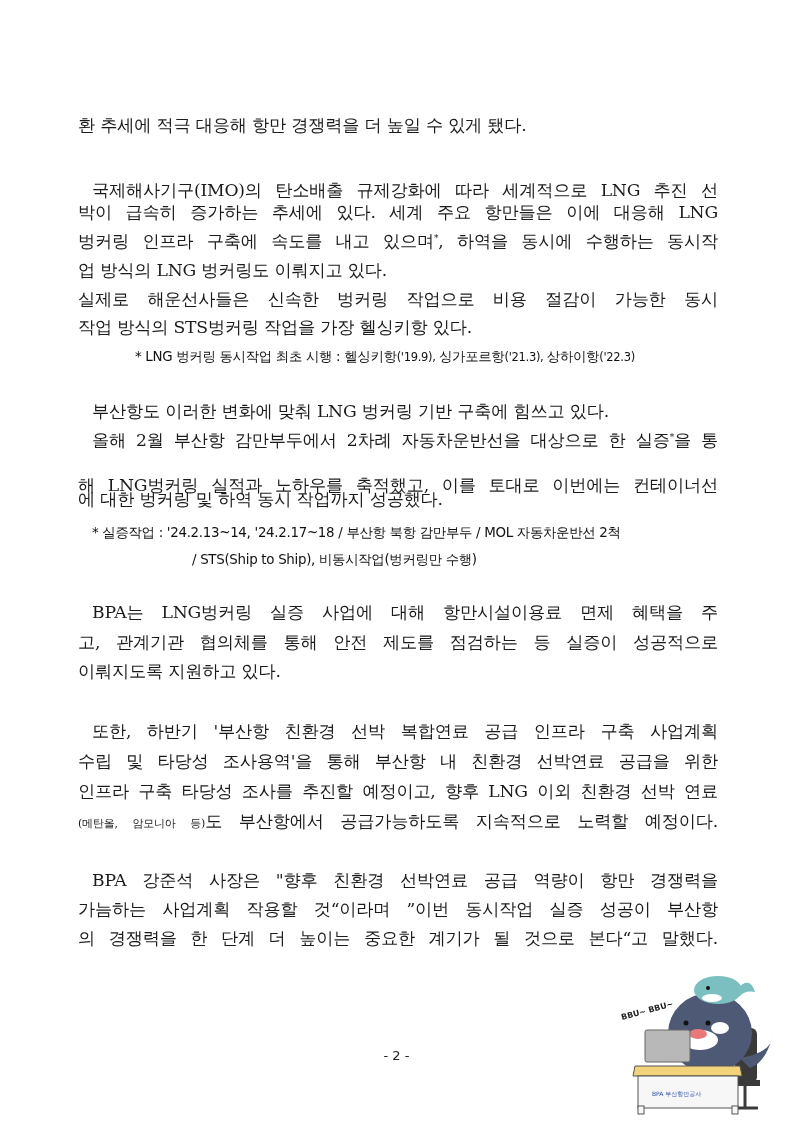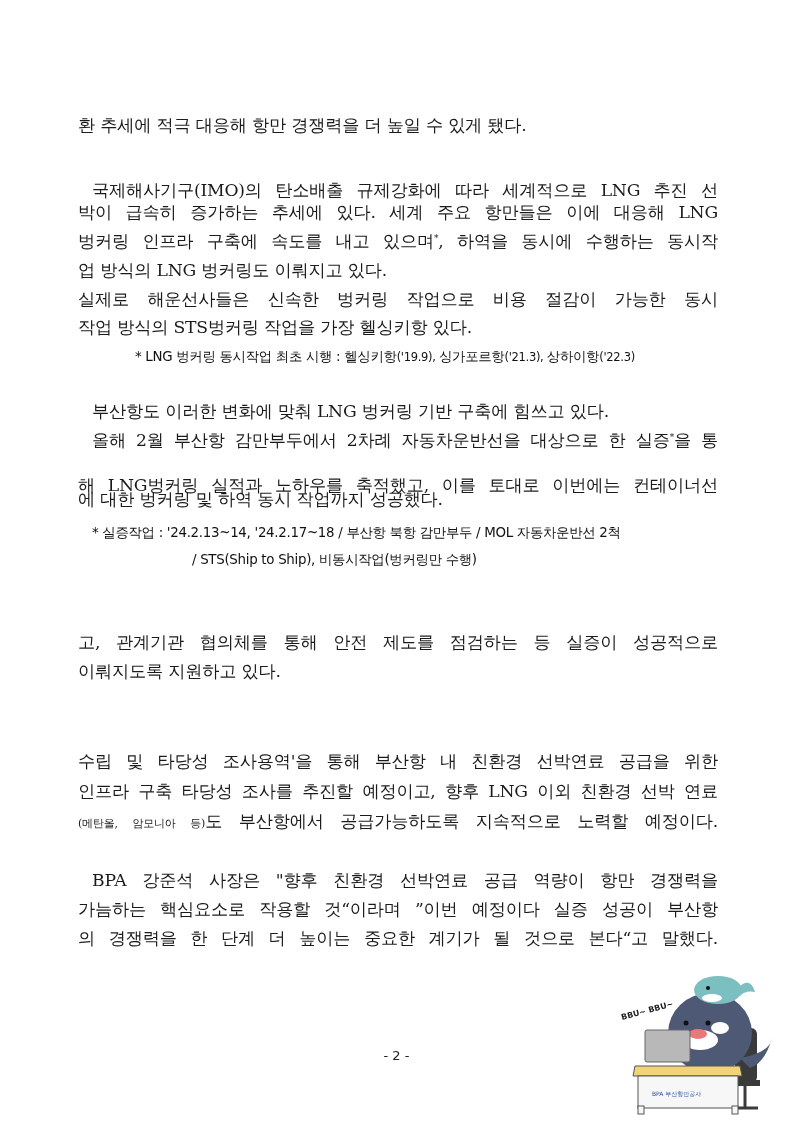--- a/index.html
+++ b/index.html
@@ -44,29 +44,31 @@
   <div class="note" style="left:92px; top:347px;margin-left:43px;"><span>* LNG 벙커링 동시작업 최초 시행 : </span><span>헬싱키항</span><span class="small">('19.9), </span><span>싱가포르항</span><span class="small">('21.3), </span><span>상하이항</span><span class="small">('22.3)</span></div>
 
   <div class="line indent last" style="top:400px;">부산항도 이러한 변화에 맞춰 LNG 벙커링 기반 구축에 힘쓰고 있다.</div>
   <div class="line indent" style="top:429px;"><span>올해 2월 부산항 감만부두에서 2차례 자동차운반선을 대상으로 한 실증</span><sup class="fn">*</sup><span>을 통</span></div>
   <div class="line" style="top:459px;margin-top:15px;">해 LNG벙커링 실적과 노하우를 축적했고, 이를 토대로 이번에는 컨테이너선</div>
   <div class="line last" style="top:488px;">에 대한 벙커링 및 하역 동시 작업까지 성공했다.</div>
 
   <div class="note" style="left:92px; top:523px;text-align:center;">* 실증작업 : '24.2.13~14, '24.2.17~18 / 부산항 북항 감만부두 / MOL 자동차운반선 2척</div>
   <div class="note" style="left:192px; top:550px;">/ STS(Ship to Ship), 비동시작업(벙커링만 수행)</div>
 
+  <div class="line indent" style="top:601px;">BPA는 LNG벙커링 실증 사업에 대해 항만시설이용료 면제 혜택을 주</div>
   <div class="line" style="top:631px;">고, 관계기관 협의체를 통해 안전 제도를 점검하는 등 실증이 성공적으로</div>
   <div class="line last" style="top:660px;">이뤄지도록 지원하고 있다.</div>
 
+  <div class="line indent" style="top:720px;">또한, 하반기 '부산항 친환경 선박 복합연료 공급 인프라 구축 사업계획</div>
   <div class="line" style="top:750px;">수립 및 타당성 조사용역'을 통해 부산항 내 친환경 선박연료 공급을 위한</div>
   <div class="line" style="top:780px;">인프라 구축 타당성 조사를 추진할 예정이고, 향후 LNG 이외 친환경 선박 연료</div>
   <div class="line" style="top:810px;"><span class="small" style="font-size:11px;">(메탄올, 암모니아 등)</span><span>도 부산항에서 공급가능하도록 지속적으로 노력할 예정이다.</span></div>
 
   <div class="line indent" style="top:869px;">BPA 강준석 사장은 "향후 친환경 선박연료 공급 역량이 항만 경쟁력을</div>
-  <div class="line" style="top:898px;">가늠하는 핵심요소로 작용할 것“이라며 ”이번 예정이다 실증 성공이 부산항</div>
+  <div class="line" style="top:898px;">가늠하는 사업계획 작용할 것“이라며 ”이번 동시작업 실증 성공이 부산항</div>
   <div class="line" style="top:927px;">의 경쟁력을 한 단계 더 높이는 중요한 계기가 될 것으로 본다“고 말했다.</div>
 
   <div class="pagenum">- 2 -</div>
 
   <svg class="mascot" viewBox="0 0 190 150" xmlns="http://www.w3.org/2000/svg">
 
     <rect x="135" y="60" width="22" height="55" rx="6" fill="#3a3a3a"></rect>
     <rect x="130" y="112" width="30" height="6" fill="#3a3a3a"></rect>
     <line x1="145" y1="118" x2="145" y2="140" stroke="#3a3a3a" stroke-width="3"></line>
     <line x1="132" y1="140" x2="158" y2="140" stroke="#3a3a3a" stroke-width="3"></line>

